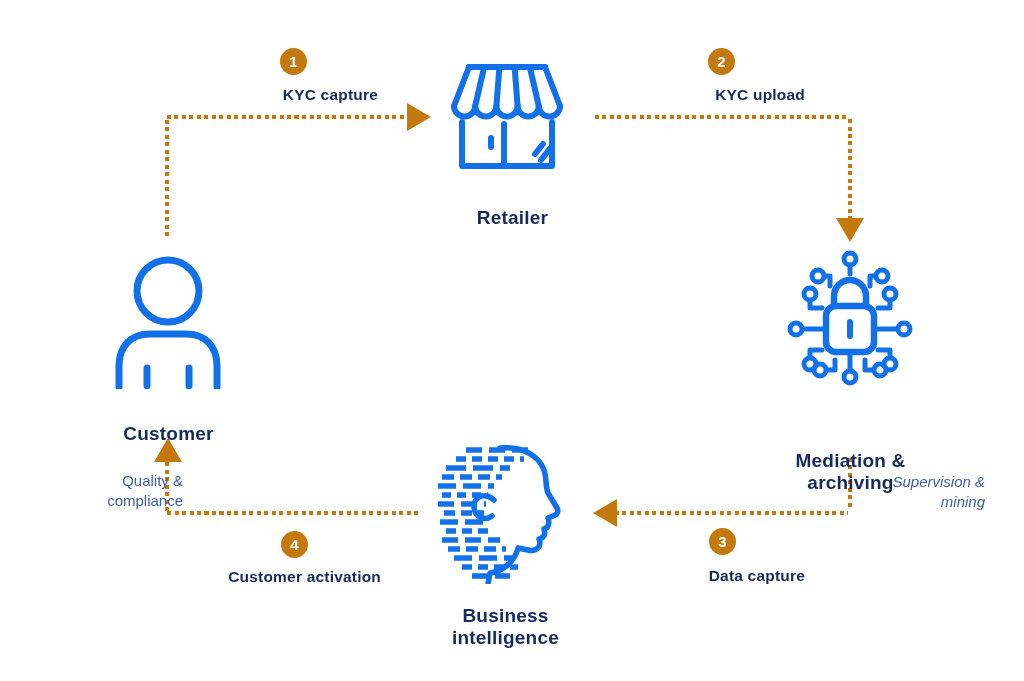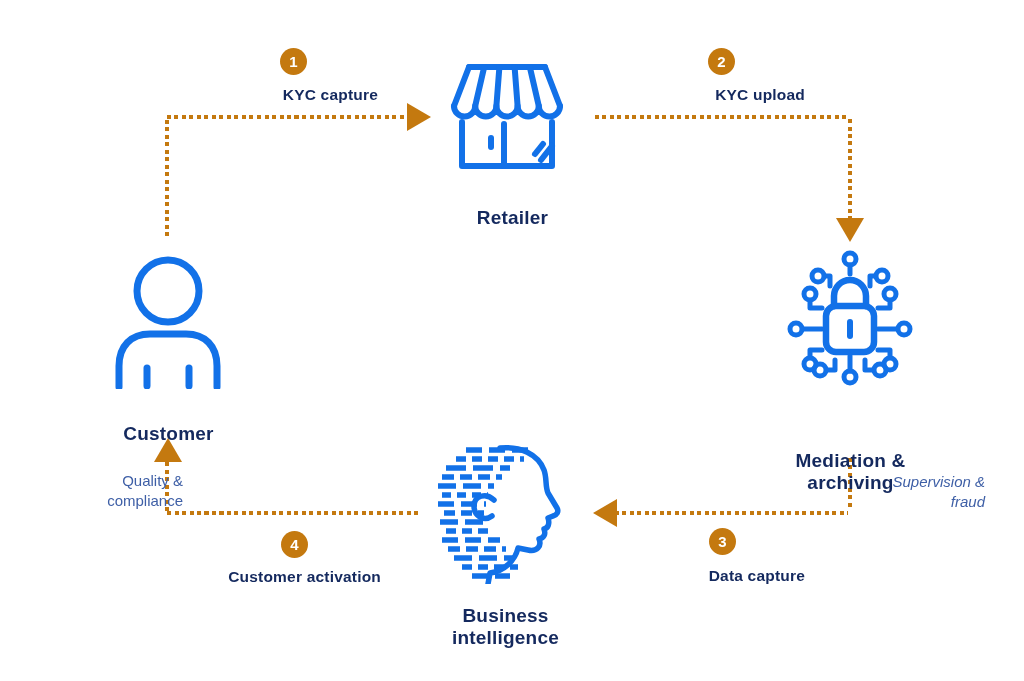--- a/index.html
+++ b/index.html
@@ -42,21 +42,21 @@
 
   <div class="abs badge" style="left:708px;top:48px;">2</div>
   <div class="abs step-label" style="left:640px;top:86px;width:165px;">KYC upload</div>
   <div class="abs dot-h" style="left:595px;top:115px;width:253px;"></div>
   <div class="abs dot-v" style="left:848px;top:119px;height:99px;"></div>
   <div class="abs arr arr-down" style="left:836px;top:218px;"></div>
 
   <div class="abs dot-v" style="left:848px;top:458px;height:52px;"></div>
   <div class="abs note-label" style="left:845px;top:472px;width:140px;font-style:italic;">
     <div>Supervision &amp;</div>
-    <div>fraud</div>
+    <div>mining</div>
   </div>
   <div class="abs dot-h" style="left:615px;top:511px;width:233px;"></div>
   <div class="abs arr arr-left" style="left:593px;top:499px;"></div>
   <div class="abs badge" style="left:709px;top:528px;">3</div>
   <div class="abs step-label" style="left:640px;top:567px;width:165px;">Data capture</div>
 
   <div class="abs dot-h" style="left:167px;top:511px;width:251px;"></div>
   <div class="abs dot-v" style="left:165px;top:462px;height:49px;"></div>
   <div class="abs arr arr-up" style="left:154px;top:438px;"></div>
   <div class="abs note-label" style="left:28px;top:471px;width:155px;">

